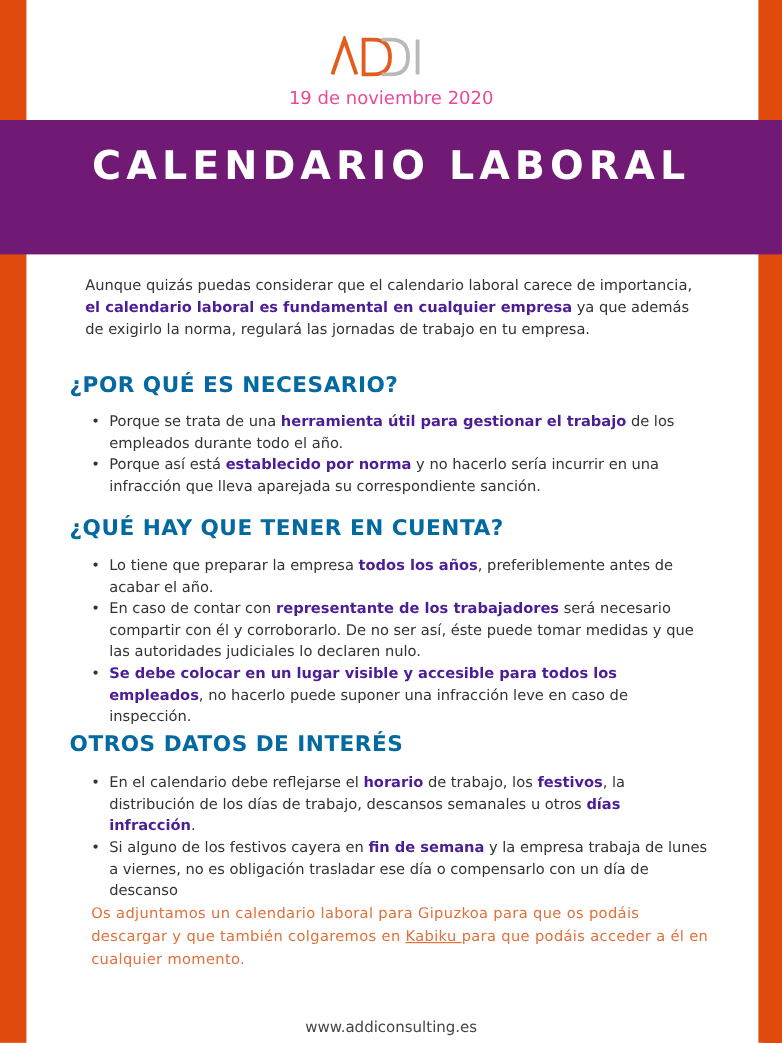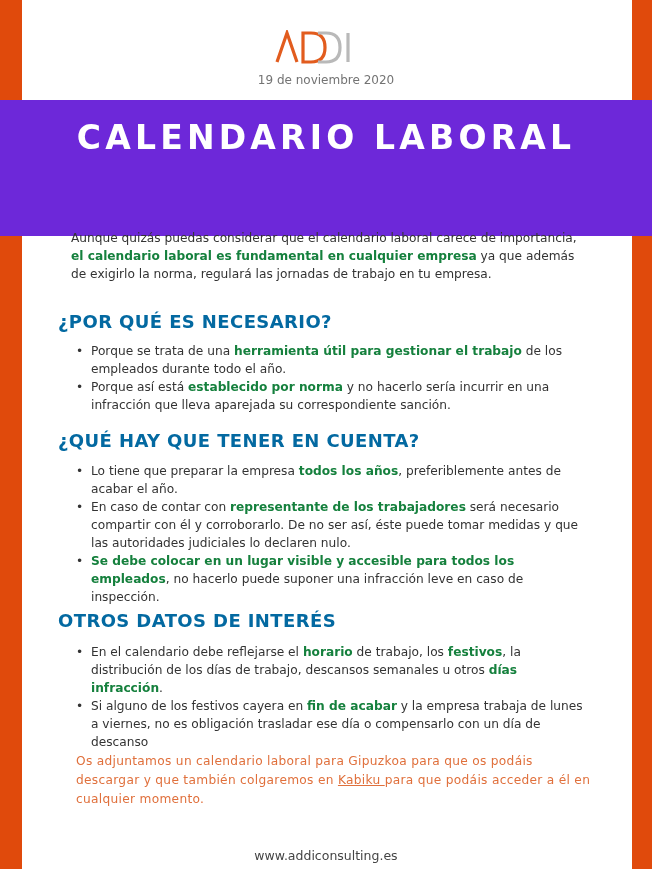--- a/index.html
+++ b/index.html
@@ -3,35 +3,35 @@
 <meta charset="utf-8">
 <style>
   html, body { margin: 0; padding: 0; }
   body {
     width: 652px; height: 869px; overflow: hidden;
     background: #ffffff; position: relative;
     font-family: "DejaVu Sans", "Liberation Sans", sans-serif;
   }
   .frame-left { position: absolute; left: 0; top: 0; width: 22px; height: 869px; background: #e04a0c; }
   .frame-right { position: absolute; left: 632px; top: 0; width: 20px; height: 869px; background: #e04a0c; }
-  .banner { position: absolute; left: 0; top: 100px; width: 652px; height: 136px; background: #6d28d9; }
+  .banner { position: absolute; left: 0; top: 100px; width: 652px; height: 112px; background: #701a75; }
   .banner .t1, .banner .t2 {
     position: absolute; left: 0; width: 652px; text-align: center;
     color: #ffffff; font-weight: bold; font-size: 33px; letter-spacing: 4.2px;
     font-family: "DejaVu Sans", sans-serif;
   }
   .banner .t1 { top: 18px; }
   .banner .t2 { top: 57px; }
 
   .logo { position: absolute; left: 275px; top: 30px; height: 34px; width: 80px; }
   .logo svg { display: block; }
-  .date { position: absolute; left: 0; width: 652px; top: 73px; text-align: center; font-size: 12px; color: #737373; }
+  .date { position: absolute; left: 0; width: 652px; top: 73px; text-align: center; font-size: 15px; color: #ec4899; }
 
   .content { position: absolute; left: 71px; width: 520px; color: #333333; font-size: 12.2px; line-height: 18px; }
-  .hl { color: #15803d; font-weight: bold; }
+  .hl { color: #4c1d95; font-weight: bold; }
   .intro { top: 229px; }
 
   .h2 { position: absolute; left: 58px; color: #0369a1; font-weight: bold; font-size: 18px; letter-spacing: 0.4px; }
   .h2-1 { top: 311px; }
   .h2-2 { top: 430px; }
   .h2-3 { top: 610px; }
 
   ul.bl { margin: 0; padding: 0; list-style: none; }
   ul.bl li { position: relative; padding-left: 20px; }
   ul.bl li::before { content: "•"; position: absolute; left: 5px; top: 0; color: #333; }
@@ -82,21 +82,21 @@
     <li><span>Lo tiene que preparar la empresa </span><span class="hl">todos los años</span><span>, preferiblemente antes de acabar el año.</span></li>
     <li><span>En caso de contar con </span><span class="hl">representante de los trabajadores</span><span> será necesario compartir con él y corroborarlo. De no ser así, éste puede tomar medidas y que las autoridades judiciales lo declaren nulo.</span></li>
     <li><span></span><span class="hl">Se debe colocar en un lugar visible y accesible para todos los empleados</span><span>, no hacerlo puede suponer una infracción leve en caso de inspección.</span></li>
   </ul>
 </div>
 
 <div class="h2 h2-3">OTROS DATOS DE INTERÉS</div>
 <div class="content list3">
   <ul class="bl">
     <li><span>En el calendario debe reflejarse el </span><span class="hl">horario</span><span> de trabajo, los </span><span class="hl">festivos</span><span>, la distribución de los días de trabajo, descansos semanales u otros </span><span class="hl">días infracción</span><span>.</span></li>
-    <li><span>Si alguno de los festivos cayera en </span><span class="hl">fin de acabar</span><span> y la empresa trabaja de lunes a viernes, no es obligación trasladar ese día o compensarlo con un día de descanso</span></li>
+    <li><span>Si alguno de los festivos cayera en </span><span class="hl">fin de semana</span><span> y la empresa trabaja de lunes a viernes, no es obligación trasladar ese día o compensarlo con un día de descanso</span></li>
   </ul>
 </div>
 
 <div class="closing">
   <span>Os adjuntamos un calendario laboral para Gipuzkoa  para que os podáis descargar y que también colgaremos en </span><a>Kabiku </a><span>para que podáis acceder a él en cualquier momento.</span>
 </div>
 
 <div class="footer-link">
   <a>www.addiconsulting.es</a>
 </div>

